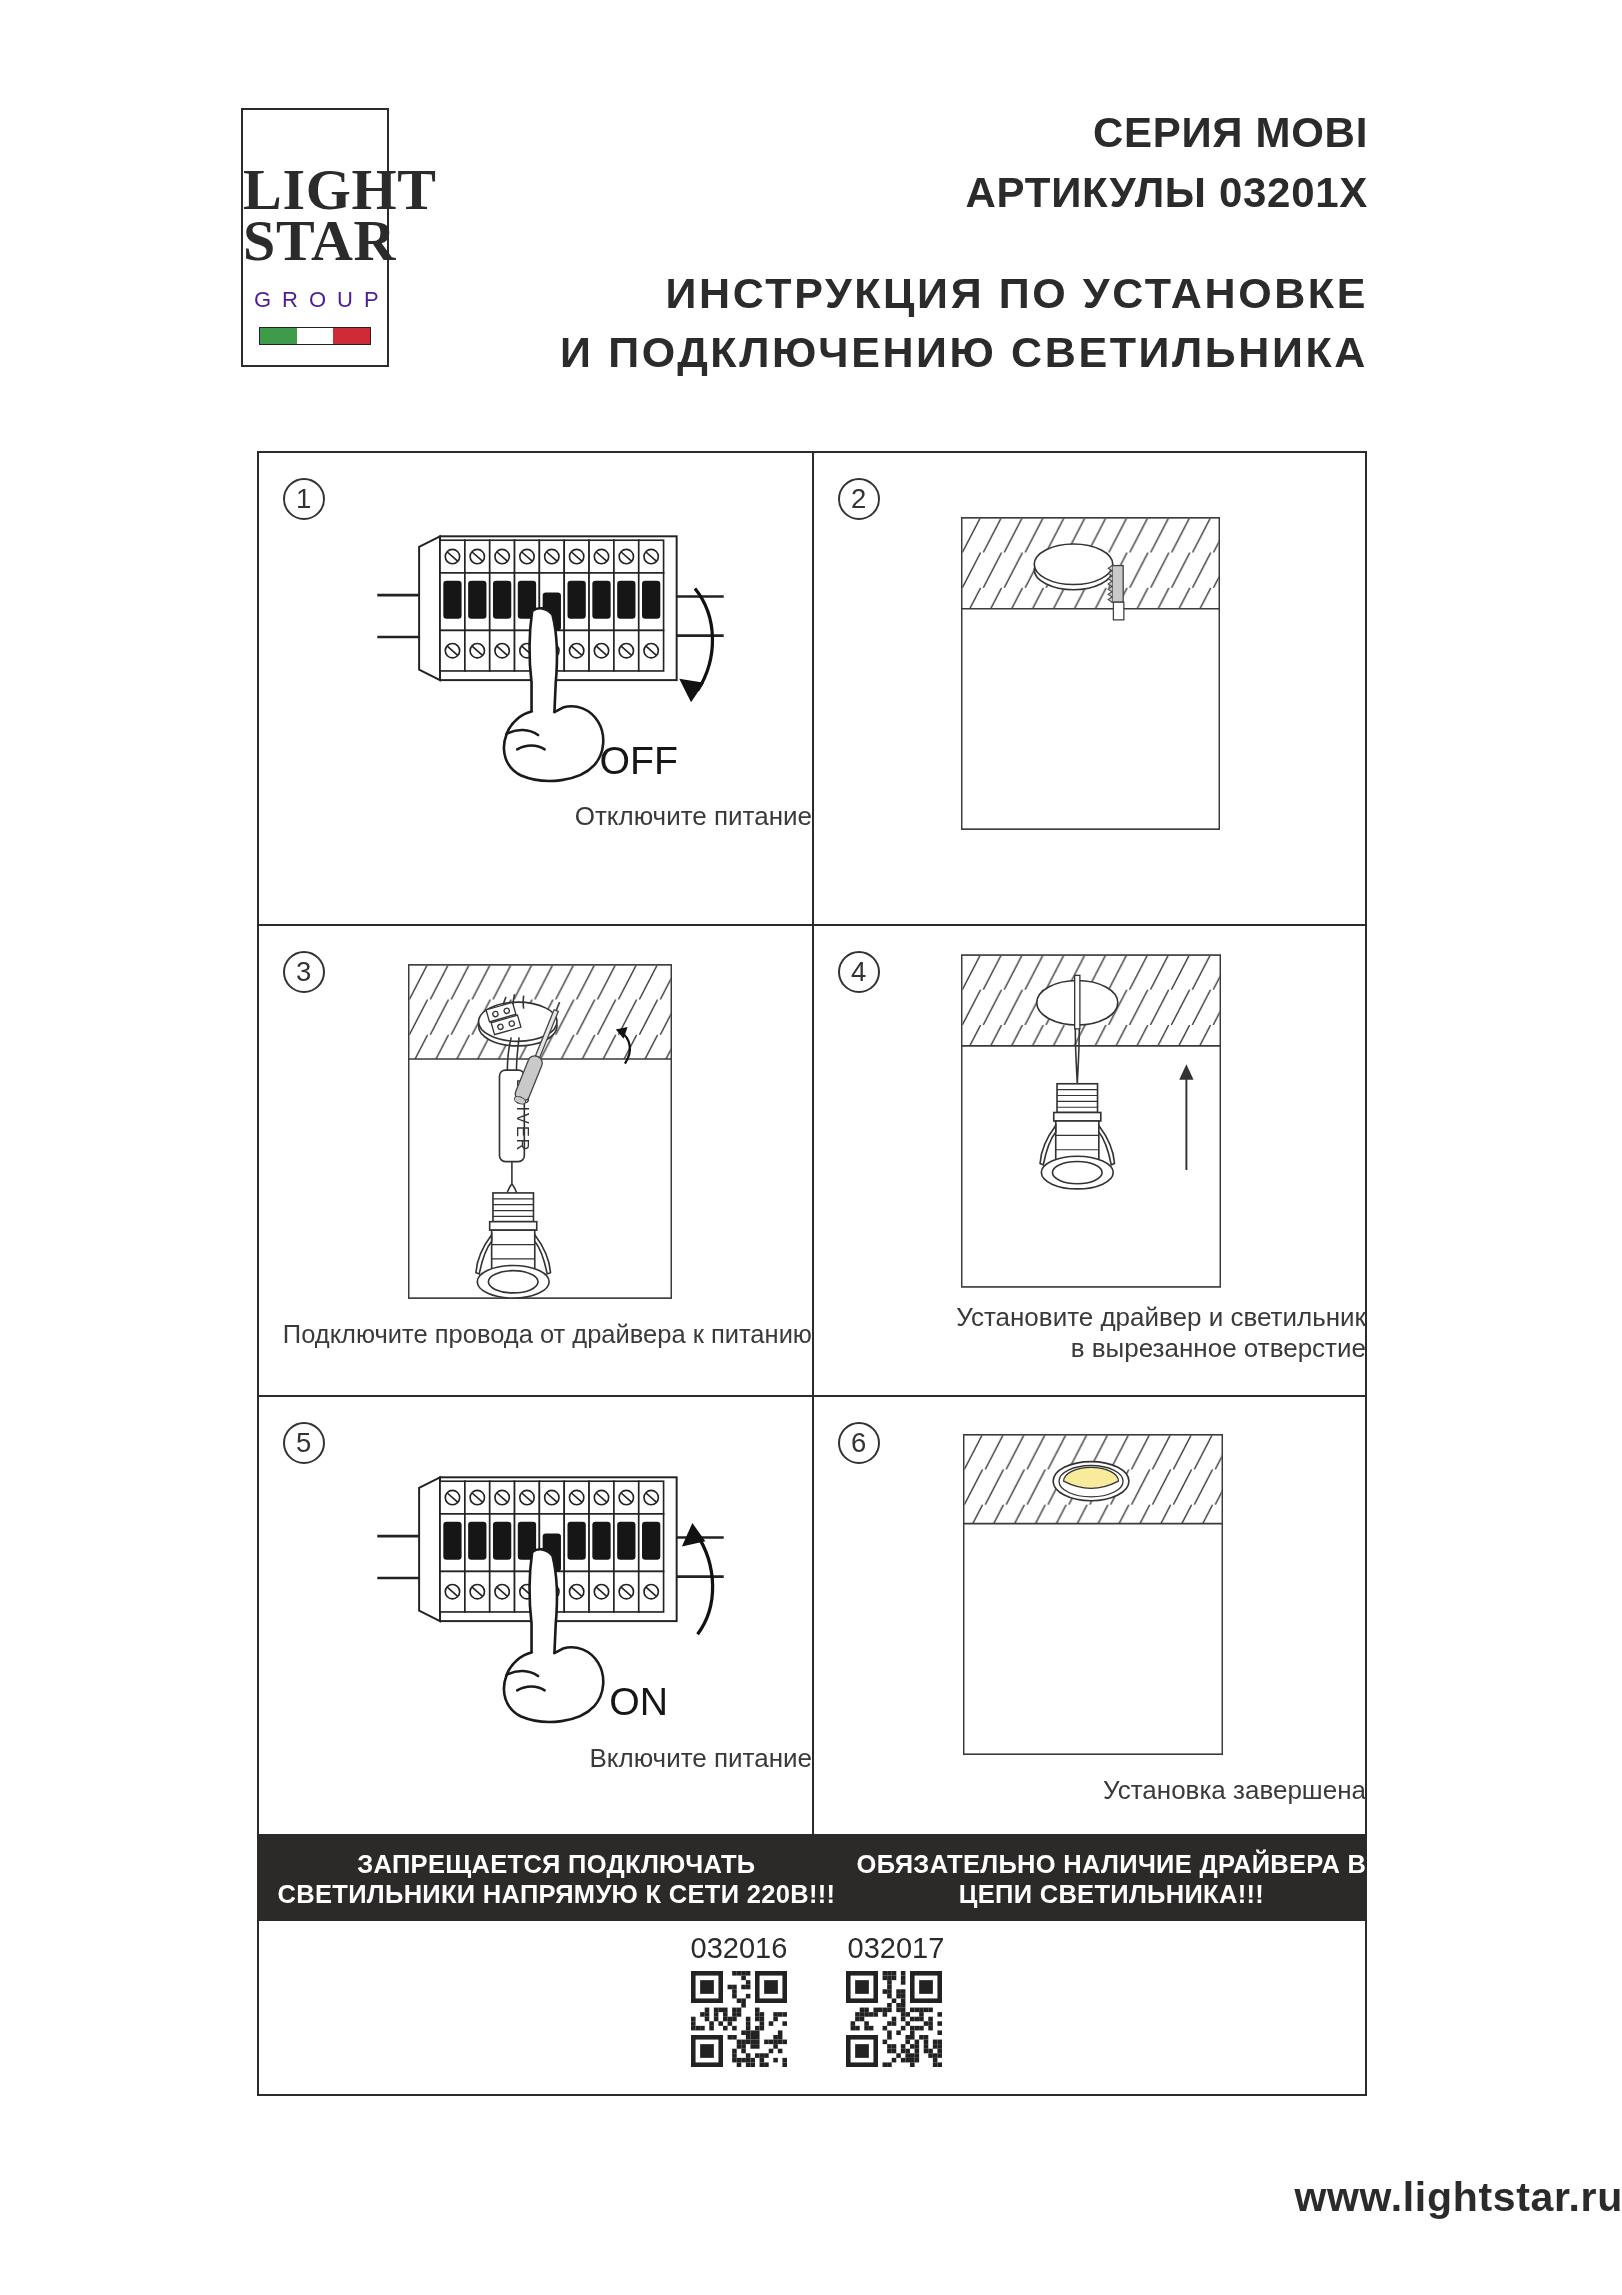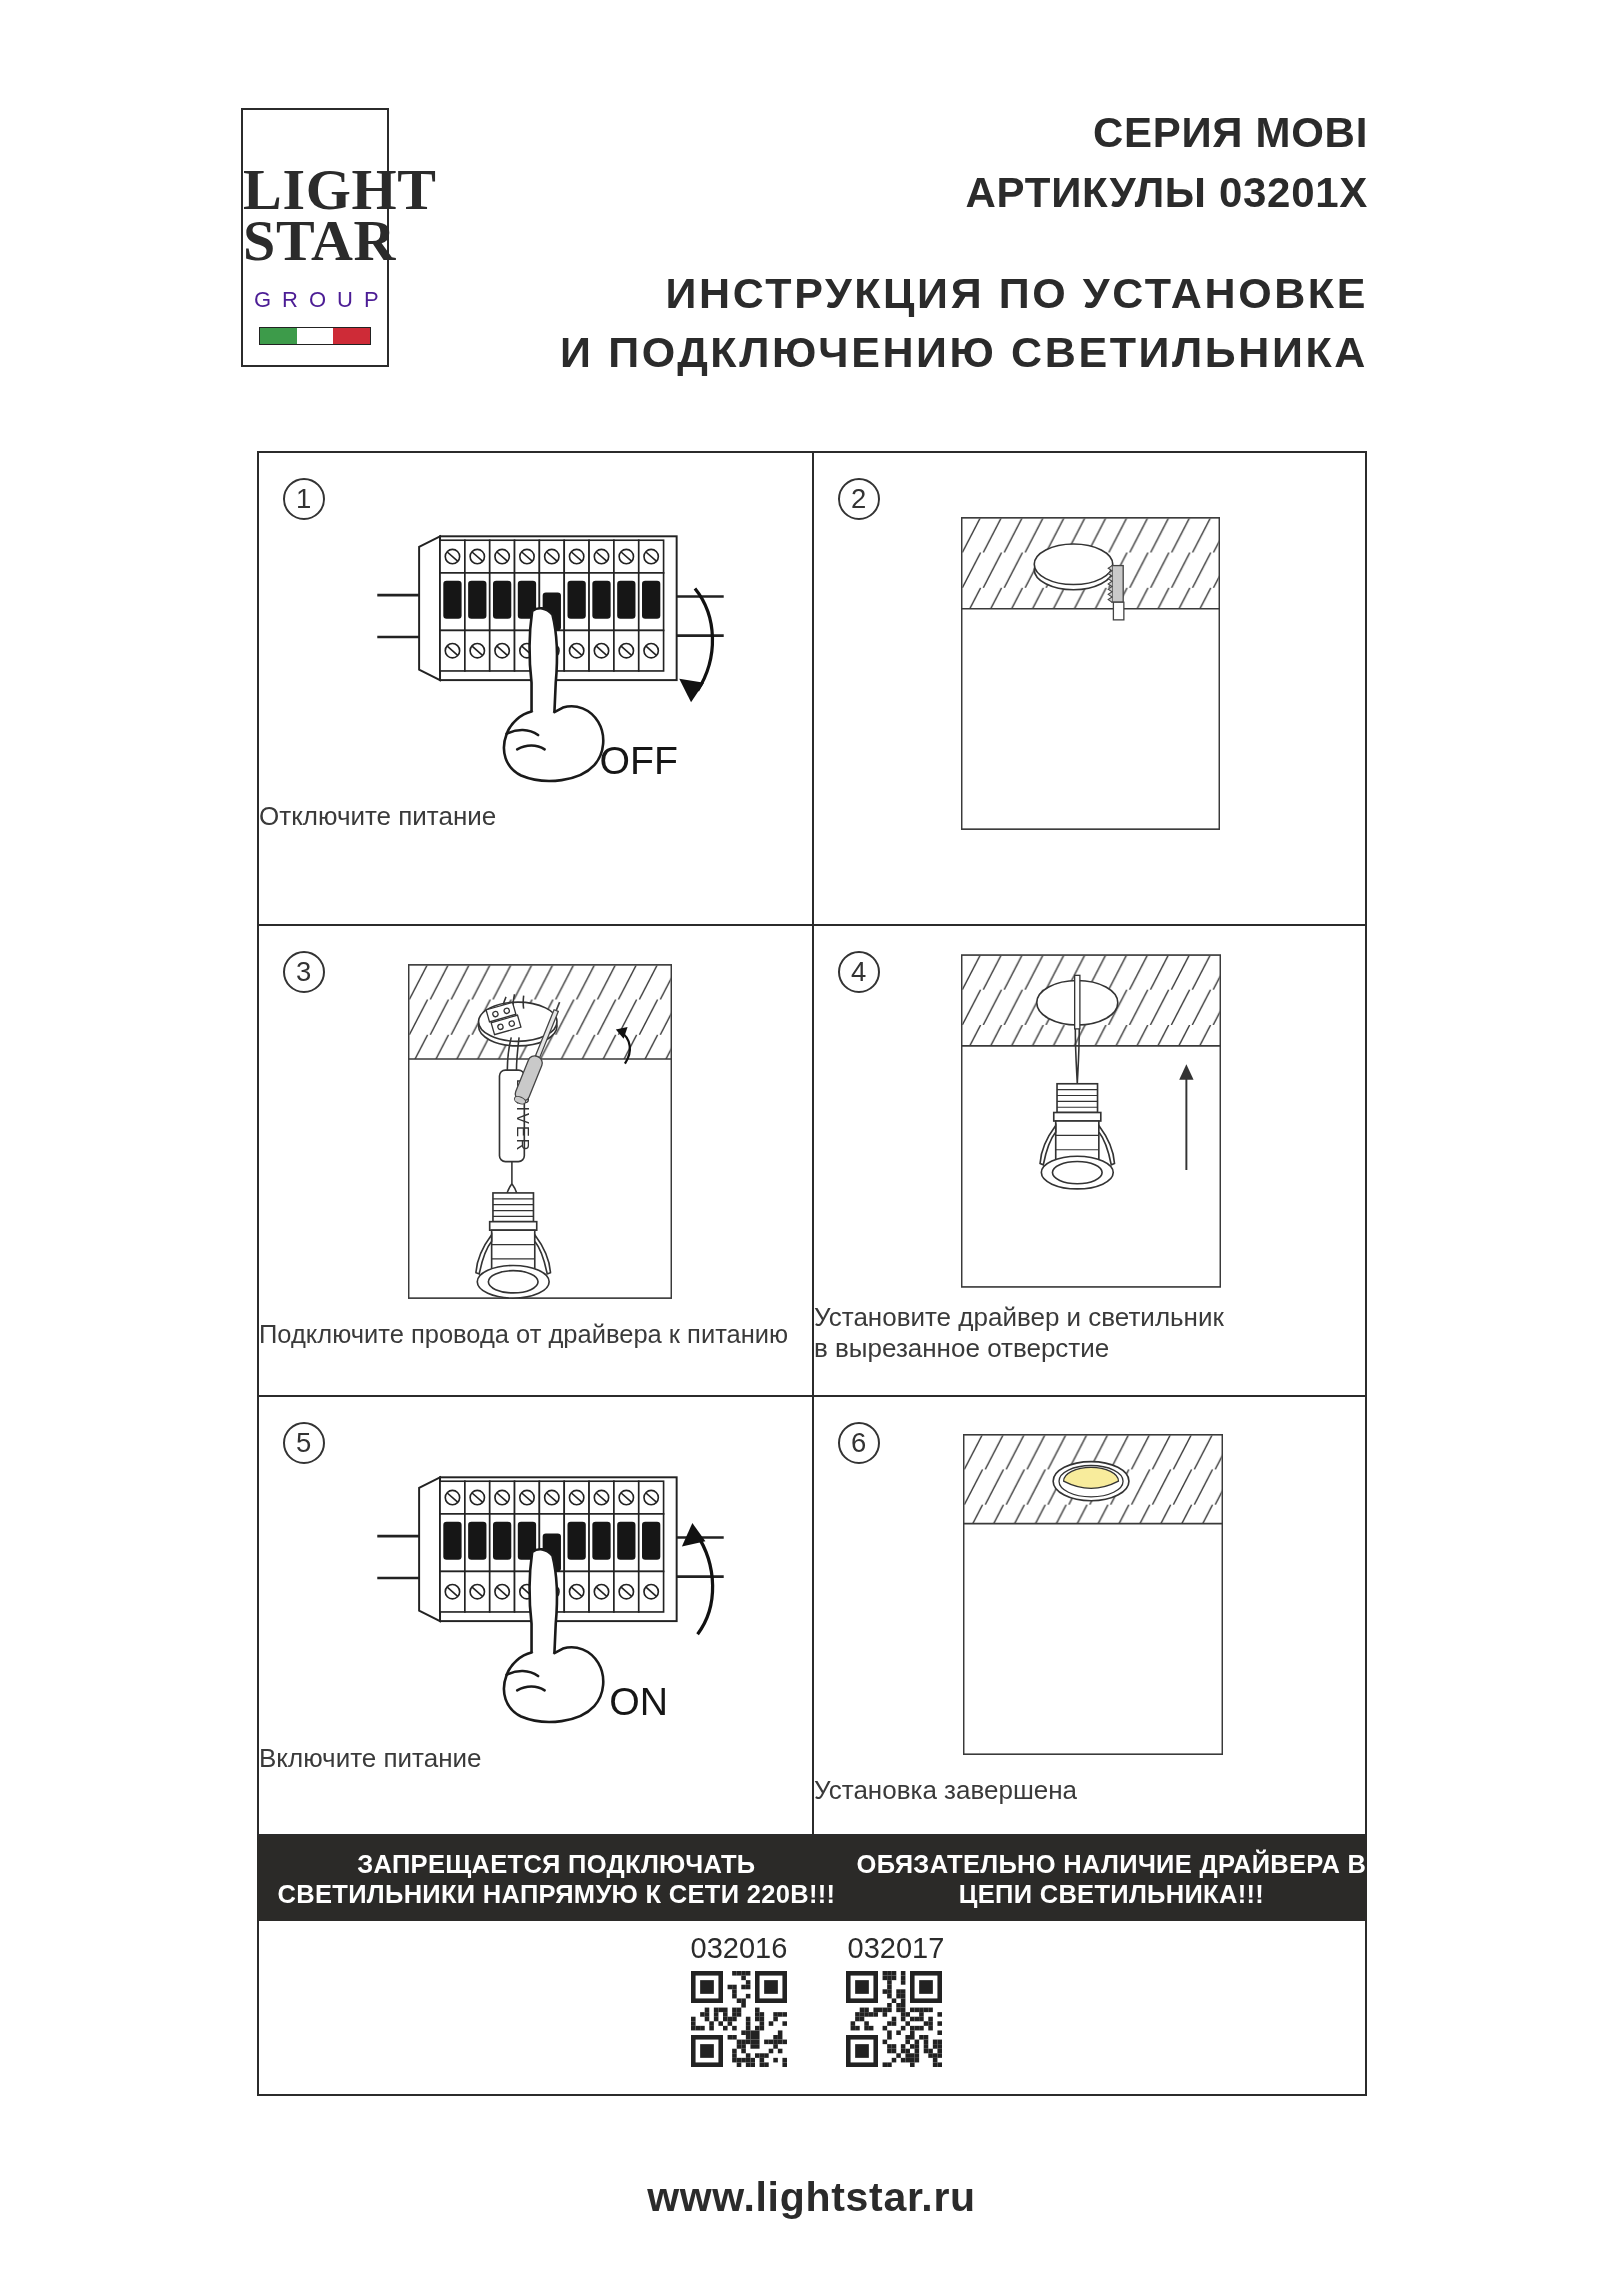--- a/index.html
+++ b/index.html
@@ -44,21 +44,21 @@
          border-radius:50%;font-size:27.5px;line-height:38px;text-align:center;color:#333;}
 
   .ill{position:absolute;}
   .p1 .ill{left:118px;top:65px;width:347px;height:268px;}
   .p5 .ill{left:118px;top:62px;width:347px;height:268px;}
   .p2 .ill{left:147px;top:64px;width:259px;height:313px;}
   .p3 .ill{left:149px;top:38px;width:264px;height:335px;}
   .p4 .ill{left:147px;top:28px;width:260px;height:334px;}
   .p6 .ill{left:149px;top:37px;width:260px;height:321px;}
 
-  .caption{position:absolute;left:0;width:100%;text-align:left;font-size:26px;
+  .caption{position:absolute;left:0;width:100%;text-align:right;font-size:26px;
            color:#3a3a3a;line-height:31px;}
   .p1 .caption{top:348px;}
   .p2 .caption{top:397px;}
   .p3 .caption{top:393px;font-size:25.5px;}
   .p4 .caption{top:376px;}
   .p5 .caption{top:346px;}
   .p6 .caption{top:378px;}
 
   svg text{font-family:"Liberation Sans","DejaVu Sans",sans-serif;}
   .switch-label{font-size:60px;fill:#161616;}
@@ -72,21 +72,21 @@
 
   
   .qr-section{left:257px;top:1921px;width:1110px;height:175px;border:2px solid #2b2b2b;
               border-top:none;box-sizing:border-box;}
   .qr-label{position:absolute;top:10.5px;width:196px;text-align:center;font-size:29px;color:#2b2b2b;}
   .ql1{left:382px;} .ql2{left:539px;}
   .qr-code{position:absolute;top:50px;width:96px;height:96px;}
   .qc1{left:432px;} .qc2{left:587px;}
 
   
-  .footer{left:0;top:2174px;width:100%;text-align:center;font-weight:700;font-size:41px;
+  .footer{left:0;top:2174px;width:100%;text-align:right;font-weight:700;font-size:41px;
           color:#2b2b2b;letter-spacing:0.7px;}
 </style>
 </head>
 <body>
 
 <div class="abs logo-box">
   <div class="logo-word first">LIGHT</div>
   <div class="logo-word">STAR</div>
   <div class="logo-group">GROUP</div>
   <div class="flag">

